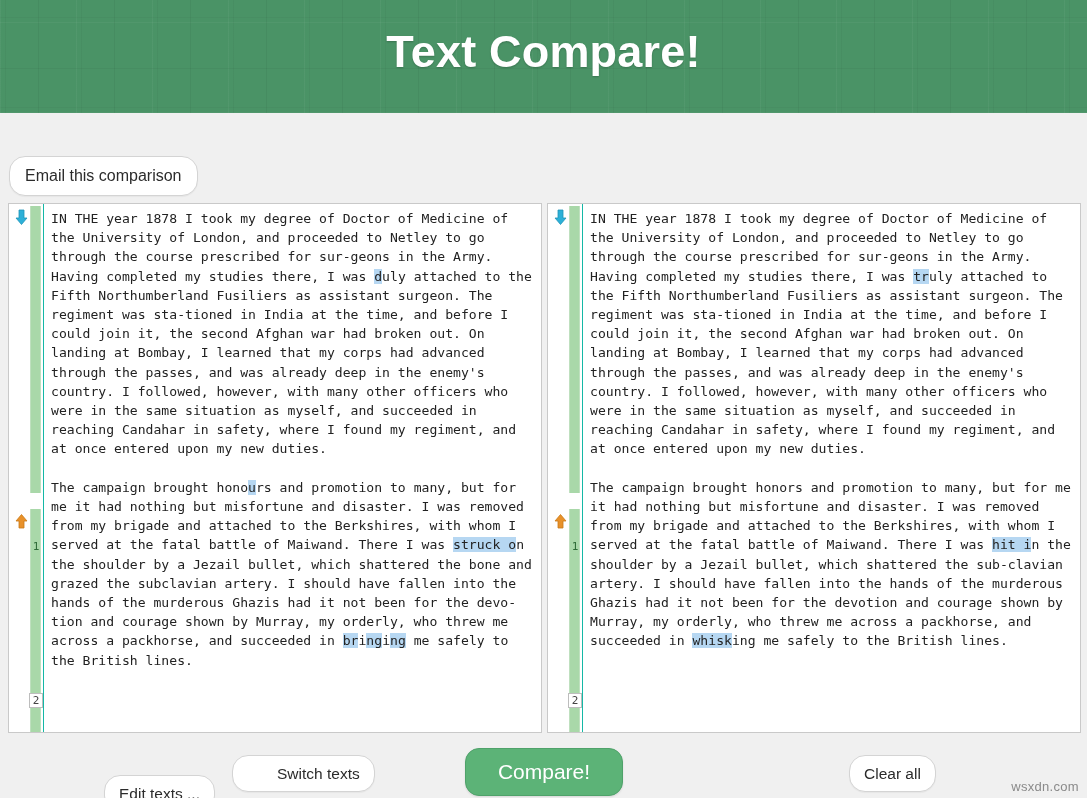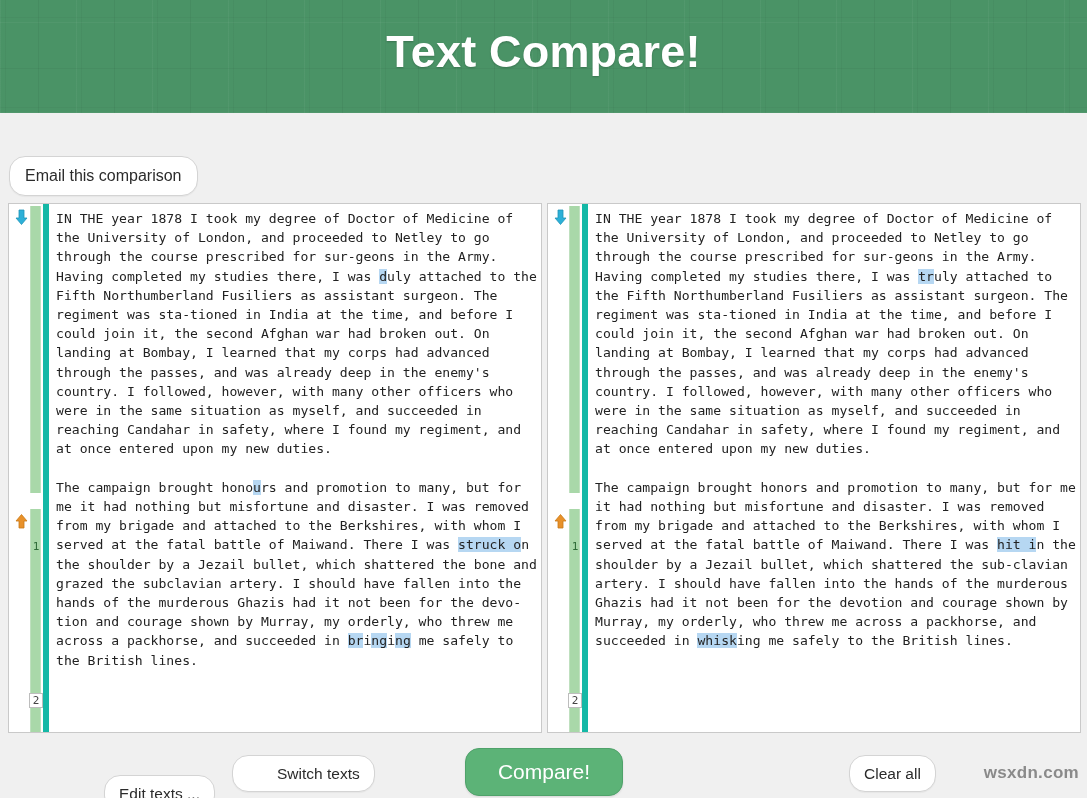--- a/index.html
+++ b/index.html
@@ -156,21 +156,21 @@
     flex: 1 1 auto;
     position: relative;
     padding: 5px 4px 5px 7px;
     font-family: "DejaVu Sans Mono", monospace;
     font-size: 13.1px;
     line-height: 19.2px;
     color: #222222;
     white-space: pre-wrap;
     word-break: normal;
     overflow: hidden;
-    border-left: 6px solid #14b8a6;
+    border-left: 1px solid #14b8a6;
     letter-spacing: 0px;
   }
   .diff-text .para { margin: 0; white-space: pre-wrap; }
   .diff-text .blank { display: block; height: 19.2px; }
   .hl { background: #b6d7f2; }
 
   
   .footer-row {
     position: absolute;
     left: 0;
@@ -191,26 +191,25 @@
     font-size: 21px;
     font-family: "Liberation Sans", sans-serif;
     cursor: pointer;
     box-shadow: 0 1px 2px rgba(0,0,0,0.10);
   }
   #clear-btn  { position: absolute; left: 813px; top: 12px; margin-left: 36px; }
 
   .watermark {
     position: absolute;
     right: 8px;
-    bottom: 15px;
-    font-size: 17px;
+    bottom: 4px;
+    font-size: 13px;
     color: #8a8a8a;
     font-family: "Liberation Sans", sans-serif;
     letter-spacing: 0.3px;
-    font-weight: bold;
   }
 </style>
 </head>
 <body>
 
 <div class="header">
   <div class="header-title">Text Compare!</div>
 </div>
 
 <div class="page-body">

